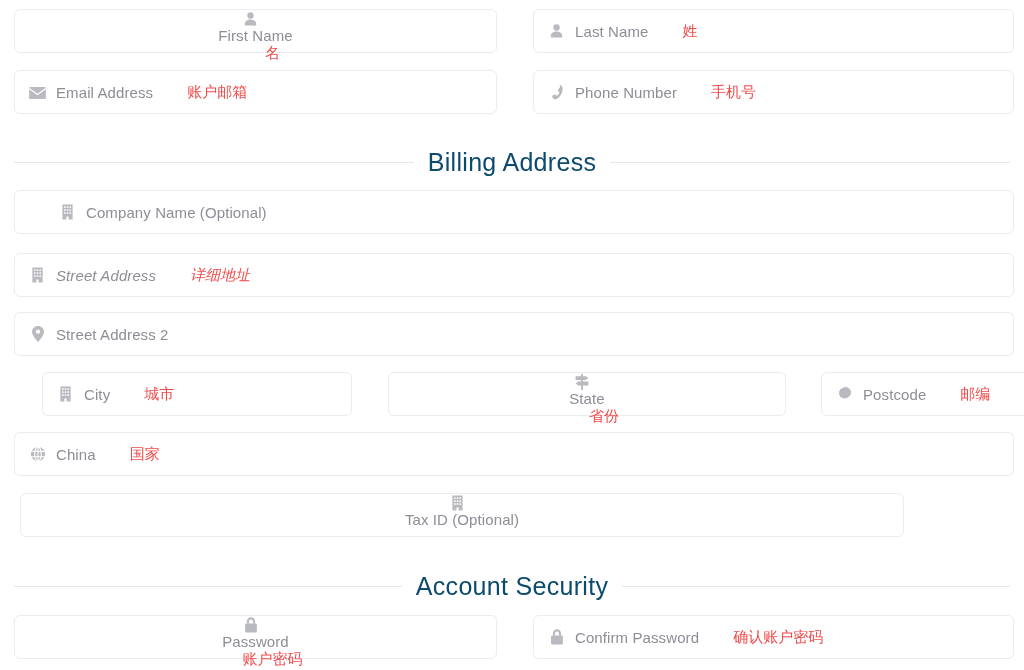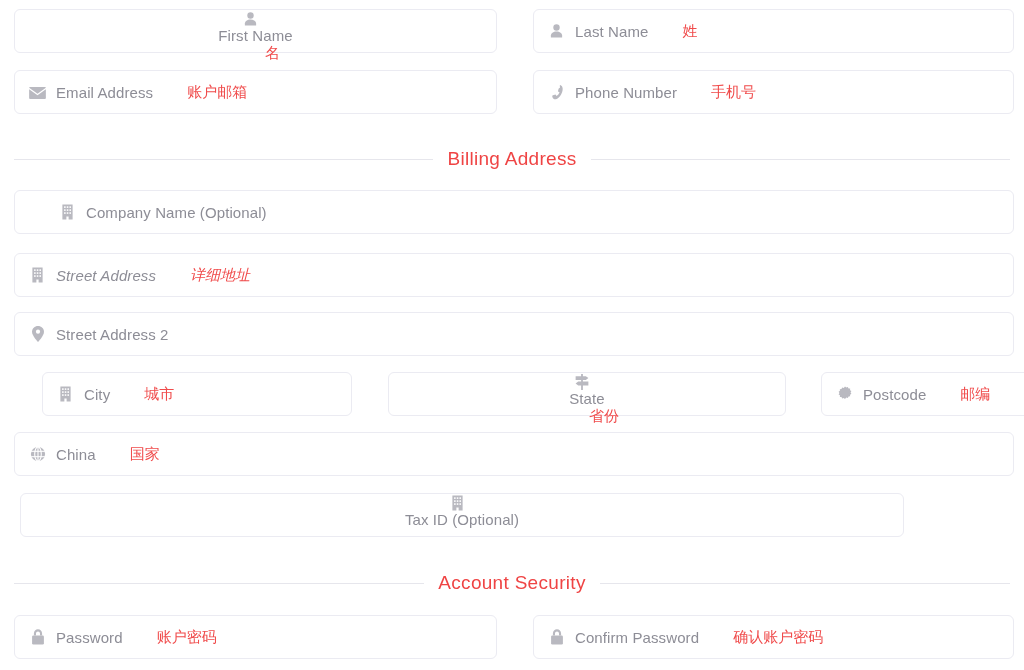--- a/index.html
+++ b/index.html
@@ -82,22 +82,22 @@
     align-items: center;
     gap: 14px;
   }
   .divider .line {
     flex: 1 1 auto;
     height: 1px;
     background: #e6e6ec;
   }
   .divider .dtitle {
     flex: 0 0 auto;
-    font-size: 19px;
-    color: #ef4444;
+    font-size: 25px;
+    color: #0c4a6e;
     letter-spacing: 0.3px;
     white-space: nowrap;
   }
 </style>
 </head>
 <body>
 
 <div class="form-root">
 
   <div class="row" style="top:9px; height:44px;">
@@ -298,21 +298,21 @@
     </div>
   </div>
 
   <div class="divider" style="top:572px;">
     <span class="line"></span>
     <span class="dtitle">Account Security</span>
     <span class="line"></span>
   </div>
 
   <div class="row" style="top:615px; height:44px;">
-    <div class="field" style="position:absolute; left:14px; width:483px;">
+    <div class="field" style="position:absolute; left:14px; width:483px;flex-direction:column;">
       <span class="icon">
         <svg width="14" height="16" viewBox="0 0 14 16" fill="currentColor">
           <path d="M7 0.3c-2.3 0-4.1 1.85-4.1 4.1V6.4h2.1V4.4c0-1.1 0.9-2 2-2s2 0.9 2 2v2h2.1V4.4c0-2.25-1.8-4.1-4.1-4.1z"></path>
           <rect x="1.1" y="6.4" width="11.8" height="9.1" rx="1.3"></rect>
         </svg>
       </span>
       <span class="ph">Password</span>
       <span class="cn">账户密码</span>
     </div>
 

